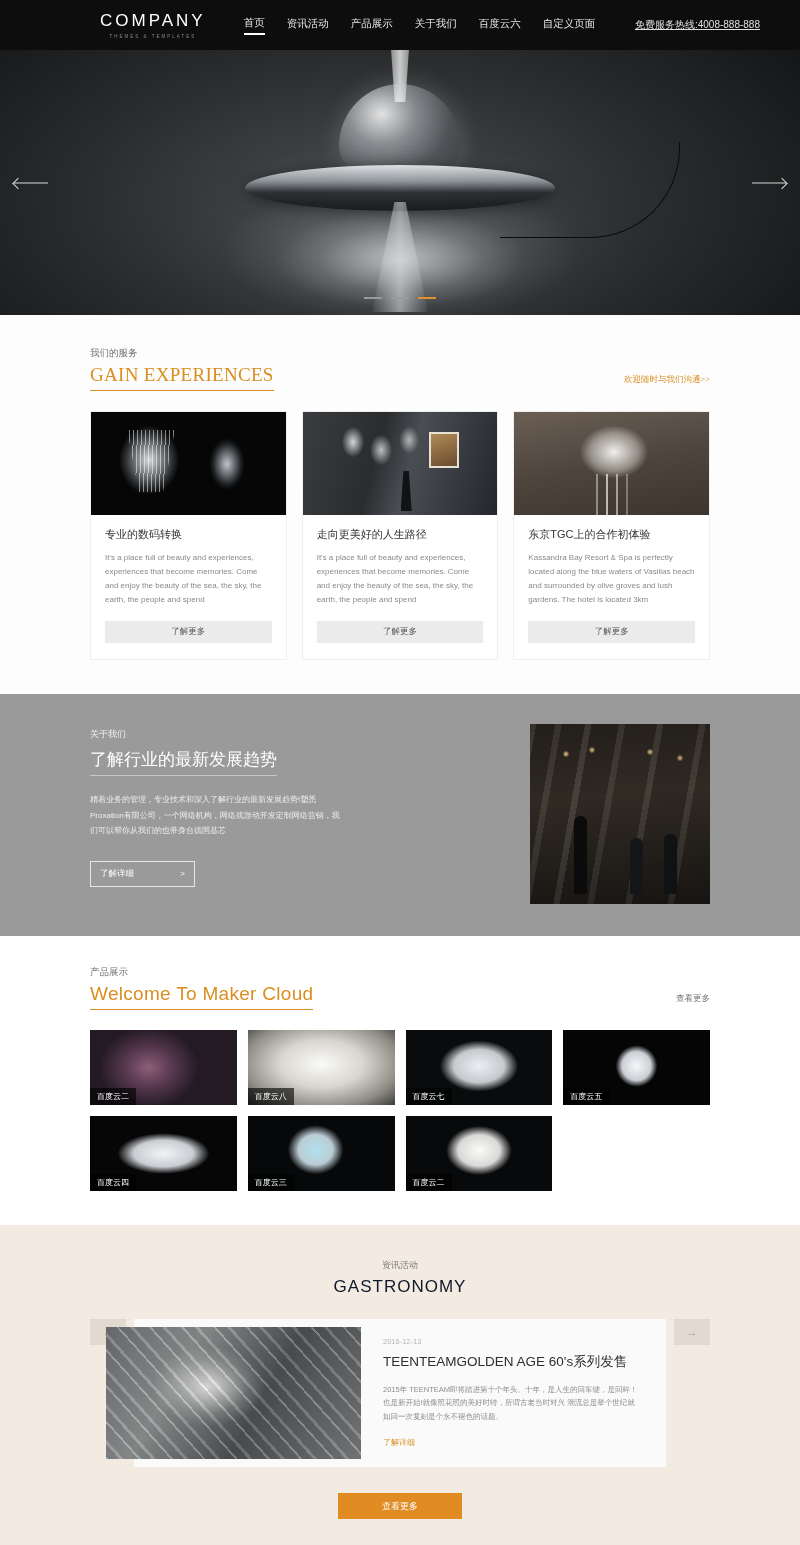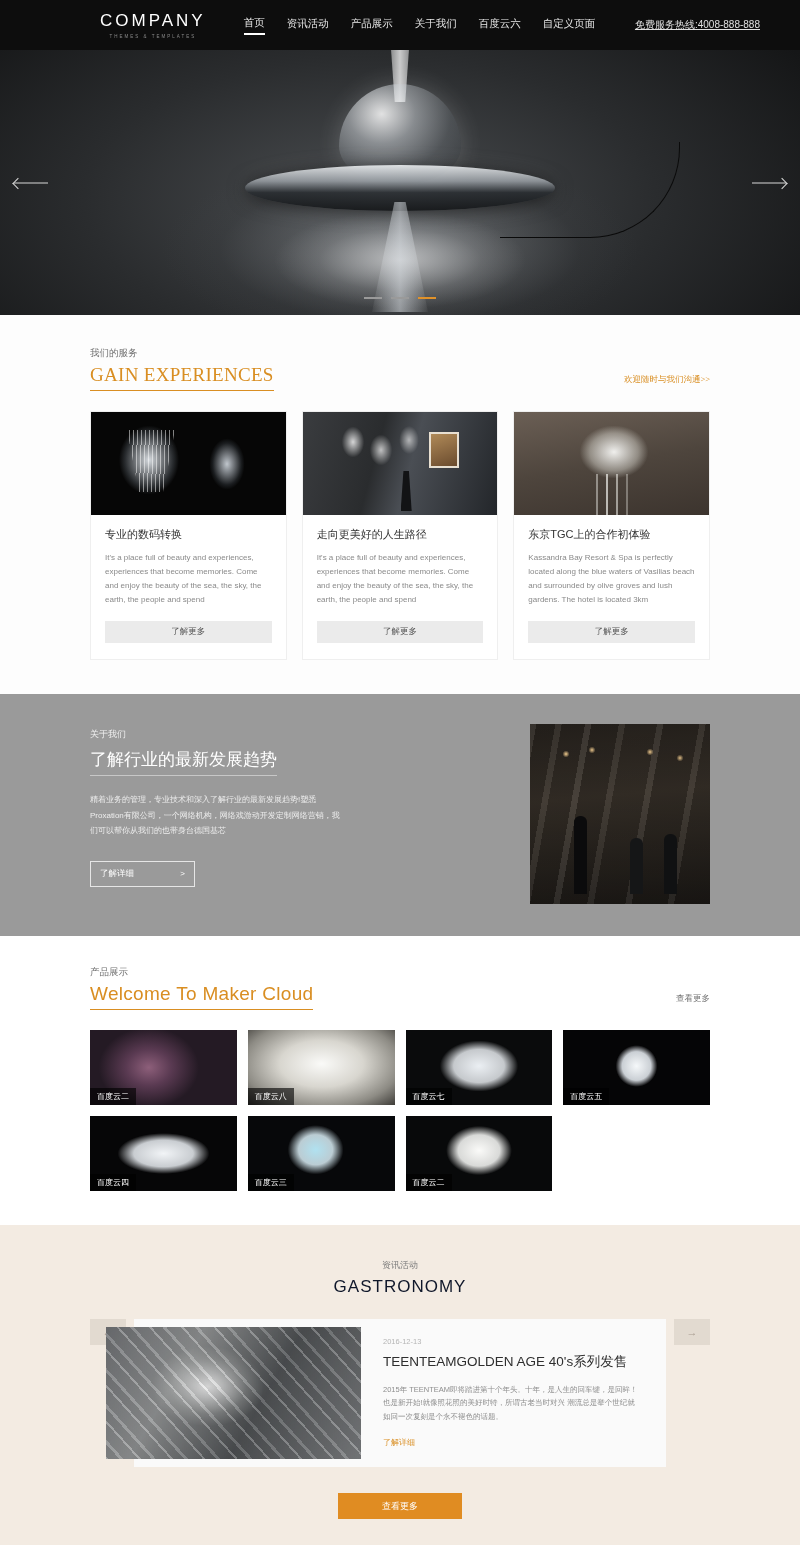--- a/index.html
+++ b/index.html
@@ -555,21 +555,21 @@
 <section class="news">
   <div class="news-kicker">资讯活动</div>
   <div class="news-title">GASTRONOMY</div>
 
   <div class="news-stage">
     <button class="news-nav">←</button>
     <div class="news-card">
       <div class="news-img"></div>
       <div class="news-body">
         <div class="news-date">2016-12-13</div>
-        <div class="news-headline">TEENTEAMGOLDEN AGE 40's系列发售</div>
+        <div class="news-headline">TEENTEAMGOLDEN AGE 60's系列发售</div>
         <div class="news-text">2015年 TEENTEAM即将踏进第十个年头。十年，是人生的回车键，是回眸！也是新开始!就像照花照的美好时特，所谓古老当时对兴 潮流总是举个世纪就如回一次复刻是个永不褪色的话题。</div>
         <a class="news-link" href="#">了解详细</a>
       </div>
     </div>
     <button class="news-nav">→</button>
   </div>
 
   <button class="news-btn">查看更多</button>
 </section>
 

